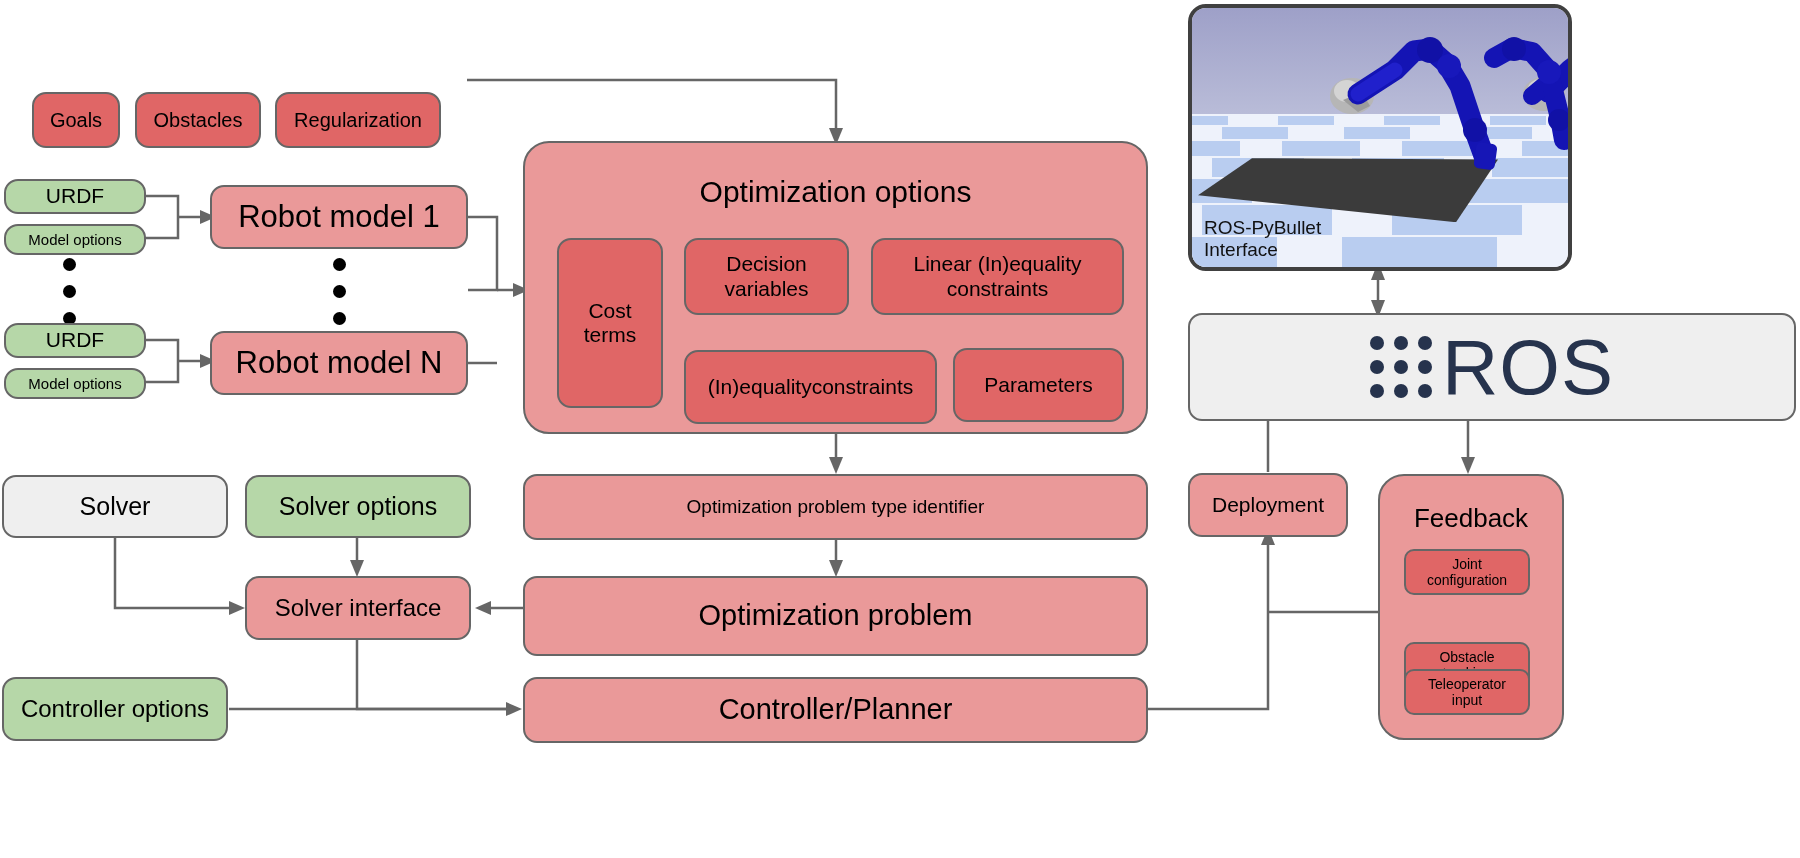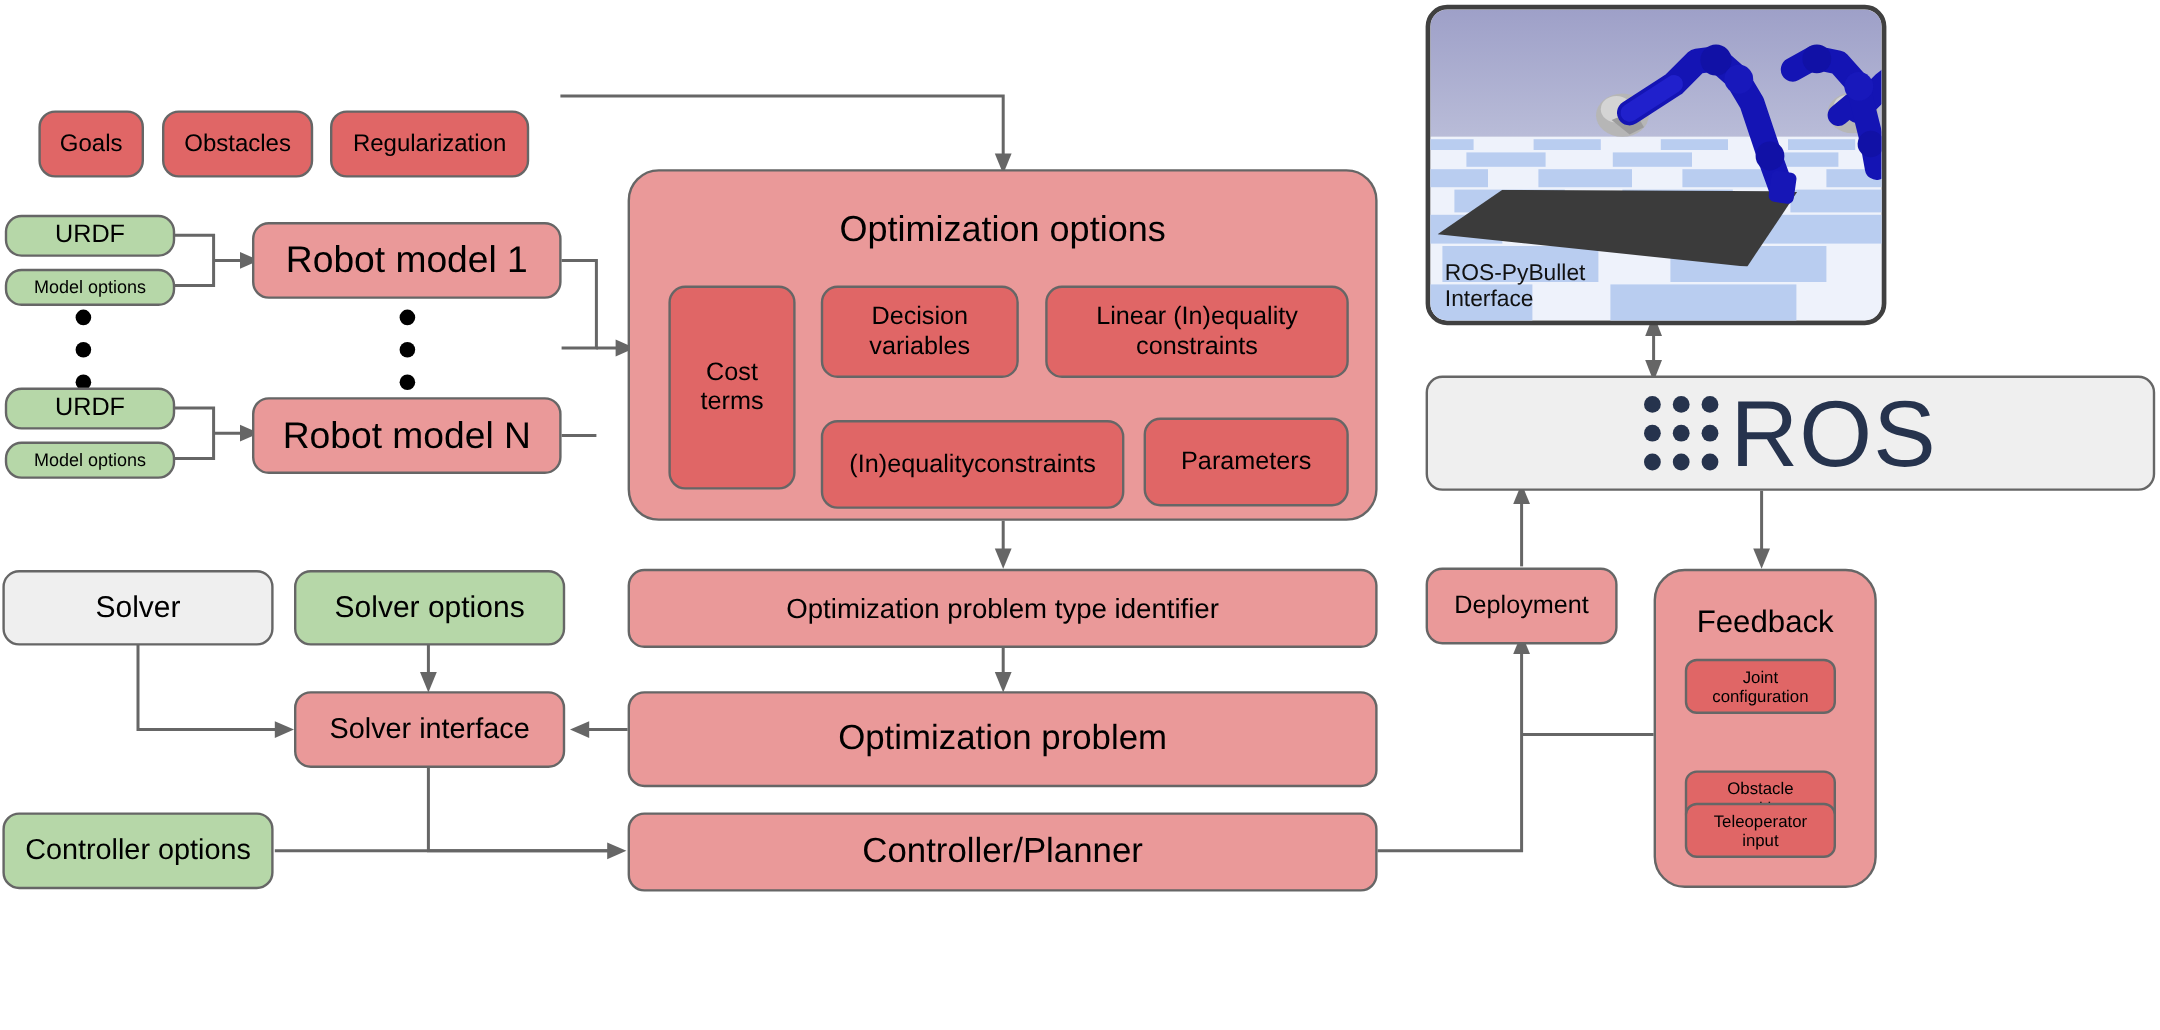--- a/index.html
+++ b/index.html
@@ -157,21 +157,21 @@
     <span class="lbl">constraints</span>
   </div>
   <div class="box red" style="left:684px;top:334px;width:253px;height:74px;font-size:21px;flex-direction:row;margin-top:16px;">
     <span class="lbl">(In)equality</span>
     <span class="lbl">constraints</span>
   </div>
   <div class="box red" style="left:953px;top:334px;width:171px;height:74px;font-size:21px;margin-top:14px;">
     <span class="lbl">Parameters</span>
   </div>
 
-  <div class="box pink" style="left:523px;top:474px;width:625px;height:66px;font-size:23px;">
+  <div class="box pink" style="left:523px;top:474px;width:625px;height:66px;font-size:19px;">
     <span class="lbl">Optimization problem type identifier</span>
   </div>
   <div class="box pink" style="left:523px;top:576px;width:625px;height:80px;font-size:29px;">
     <span class="lbl">Optimization problem</span>
   </div>
   <div class="box pink" style="left:523px;top:677px;width:625px;height:66px;font-size:29px;">
     <span class="lbl">Controller/Planner</span>
   </div>
 
   <div class="box grey" style="left:2px;top:475px;width:226px;height:63px;font-size:25px;">
@@ -240,21 +240,21 @@
       <circle cx="357" cy="64" r="12" fill="#1818bb"></circle>
       <circle cx="367" cy="112" r="11" fill="#1111a6"></circle>
     </svg>
 
     <div class="pbcap lbl">
       <span>ROS-PyBullet</span><br>
       <span>Interface</span>
     </div>
   </div>
 
-  <div class="box grey roslogo" style="left:1188px;top:313px;width:608px;height:96px;">
+  <div class="box grey roslogo" style="left:1188px;top:313px;width:608px;height:108px;">
     <span class="rosdots">
       <span></span>
         <span></span>
         <span></span>
       <span></span>
         <span></span>
         <span></span>
       <span></span>
         <span></span>
         <span></span>

